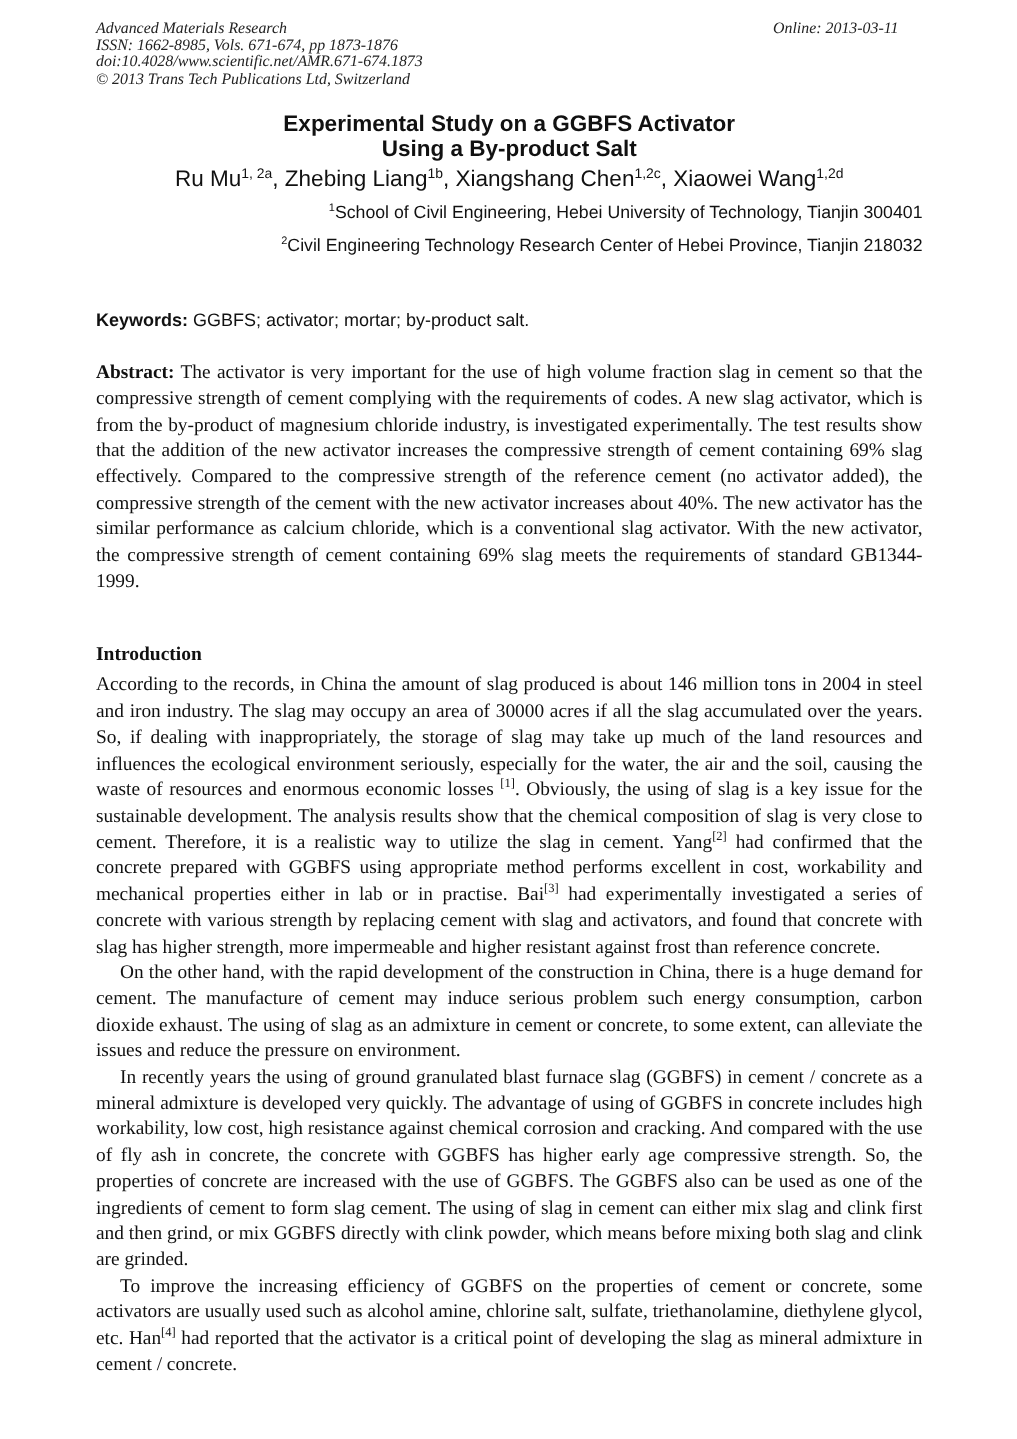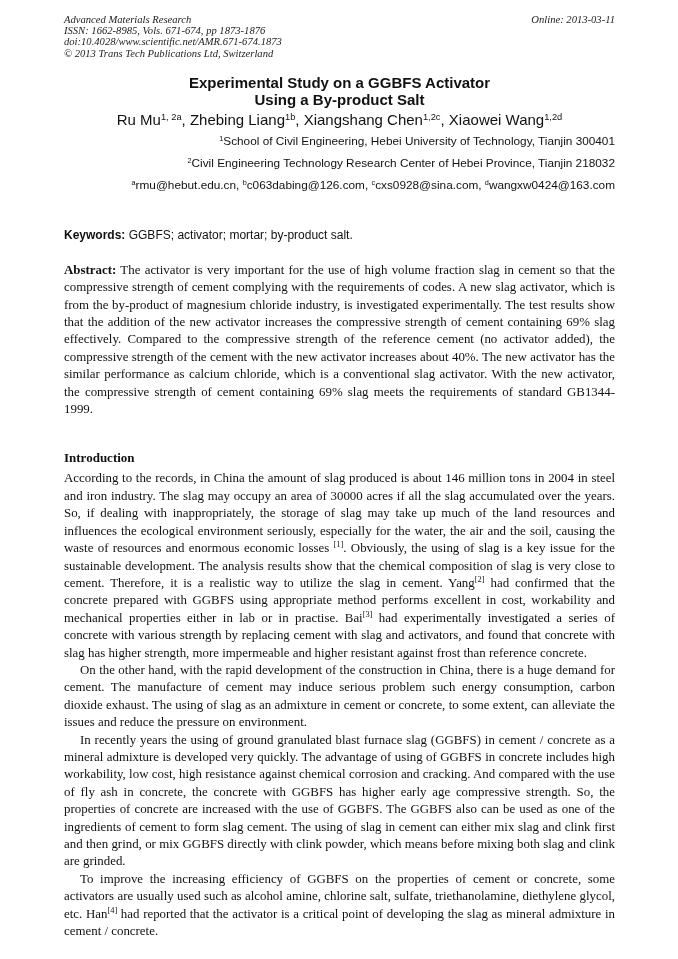--- a/index.html
+++ b/index.html
@@ -1,19 +1,19 @@
 <!DOCTYPE html>
 <html><head>
 <meta charset="utf-8">
 <style>
   html, body { margin: 0; padding: 0; background: #ffffff; }
   body { width: 678px; height: 959px; position: relative; overflow: hidden; color: #111; }
   .page { position: absolute; left: 64px; top: 14px; width: 551px; }
   .hdr { font-family: "Liberation Serif", serif; font-style: italic; font-size: 10.6px; line-height: 11.2px; color: #222; position: relative; }
-  .hdr-right { position: absolute; right: 0; top: 0; }
+  .hdr-right { position: absolute; right: 16px; top: 0; }
   .title { font-family: "Liberation Sans", sans-serif; font-weight: bold; font-size: 15px; line-height: 17px; text-align: center; margin-top: 15px; }
   .authors { font-family: "Liberation Sans", sans-serif; font-size: 15px; line-height: 20px; text-align: center; margin-top: 2px; }
   .authors sup, .aff sup { font-size: 0.62em; vertical-align: 0.55em; line-height: 0; }
   .aff { font-family: "Liberation Sans", sans-serif; font-size: 11.8px; line-height: 22px; text-align: right; }
   .kw { font-family: "Liberation Sans", sans-serif; font-size: 12px; margin-top: 32px; }
   .kw b { font-weight: bold; }
   .body { font-family: "Liberation Serif", serif; font-size: 12.9px; line-height: 17.4px; text-align: justify; }
   .abstract { margin-top: 20px; }
   .abstract b { font-weight: bold; }
   h2 { font-family: "Liberation Serif", serif; font-weight: bold; font-size: 13px; margin: 32px 0 4px 0; }
@@ -38,21 +38,20 @@
     <div>Experimental Study on a GGBFS Activator</div>
     <div>Using a By-product Salt</div>
   </div>
 
   <div class="authors">
     <span>Ru Mu</span><sup>1, 2a</sup>, <span>Zhebing Liang</span><sup>1b</sup>, <span>Xiangshang Chen</span><sup>1,2c</sup>, <span>Xiaowei Wang</span><sup>1,2d</sup>
   </div>
 
   <div class="aff"><sup>1</sup><span>School of Civil Engineering, Hebei University of Technology, Tianjin 300401</span></div>
   <div class="aff"><sup>2</sup><span>Civil Engineering Technology Research Center of Hebei Province, Tianjin 218032</span></div>
-  <div class="aff"><sup>a</sup><span>rmu@hebut.edu.cn</span>, <sup>b</sup><span>c063dabing@126.com</span>, <sup>c</sup><span>cxs0928@sina.com</span>, <sup>d</sup><span>wangxw0424@163.com</span></div>
 
   <div class="kw"><b>Keywords:</b> <span>GGBFS; activator; mortar; by-product salt.</span></div>
 
   <p class="body abstract"><b>Abstract:</b> <span>The activator is very important for the use of high volume fraction slag in cement so that the compressive strength of cement complying with the requirements of codes. A new slag activator, which is from the by-product of magnesium chloride industry, is investigated experimentally. The test results show that the addition of the new activator increases the compressive strength of cement containing 69% slag effectively. Compared to the compressive strength of the reference cement (no activator added), the compressive strength of the cement with the new activator increases about 40%. The new activator has the similar performance as calcium chloride, which is a conventional slag activator. With the new activator, the compressive strength of cement containing 69% slag meets the requirements of standard GB1344-1999.</span></p>
 
   <h2>Introduction</h2>
 
   <p class="body"><span>According to the records, in China the amount of slag produced is about 146 million tons in 2004 in steel and iron industry. The slag may occupy an area of 30000 acres if all the slag accumulated over the years. So, if dealing with inappropriately, the storage of slag may take up much of the land resources and influences the ecological environment seriously, especially for the water, the air and the soil, causing the waste of resources and enormous economic losses </span><span class="cite">[1]</span><span>. Obviously, the using of slag is a key issue for the sustainable development. The analysis results show that the chemical composition of slag is very close to cement. Therefore, it is a realistic way to utilize the slag in cement. Yang</span><span class="cite">[2]</span><span> had confirmed that the concrete prepared with GGBFS using appropriate method performs excellent in cost, workability and mechanical properties either in lab or in practise. Bai</span><span class="cite">[3]</span><span> had experimentally investigated a series of concrete with various strength by replacing cement with slag and activators, and found that concrete with slag has higher strength, more impermeable and higher resistant against frost than reference concrete.</span></p>
 
   <p class="body indent">On the other hand, with the rapid development of the construction in China, there is a huge demand for cement. The manufacture of cement may induce serious problem such energy consumption, carbon dioxide exhaust. The using of slag as an admixture in cement or concrete, to some extent, can alleviate the issues and reduce the pressure on environment.</p>

